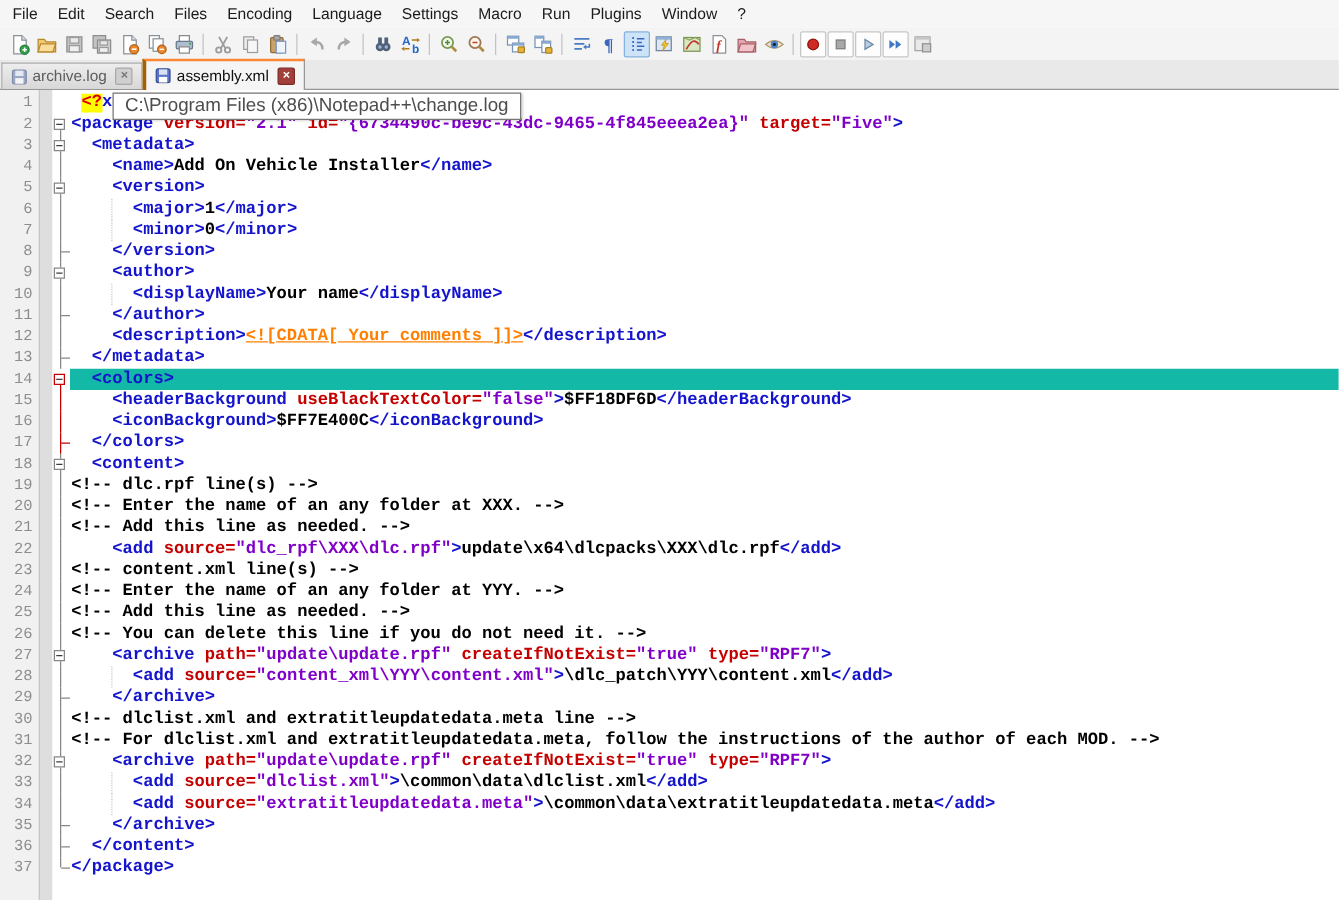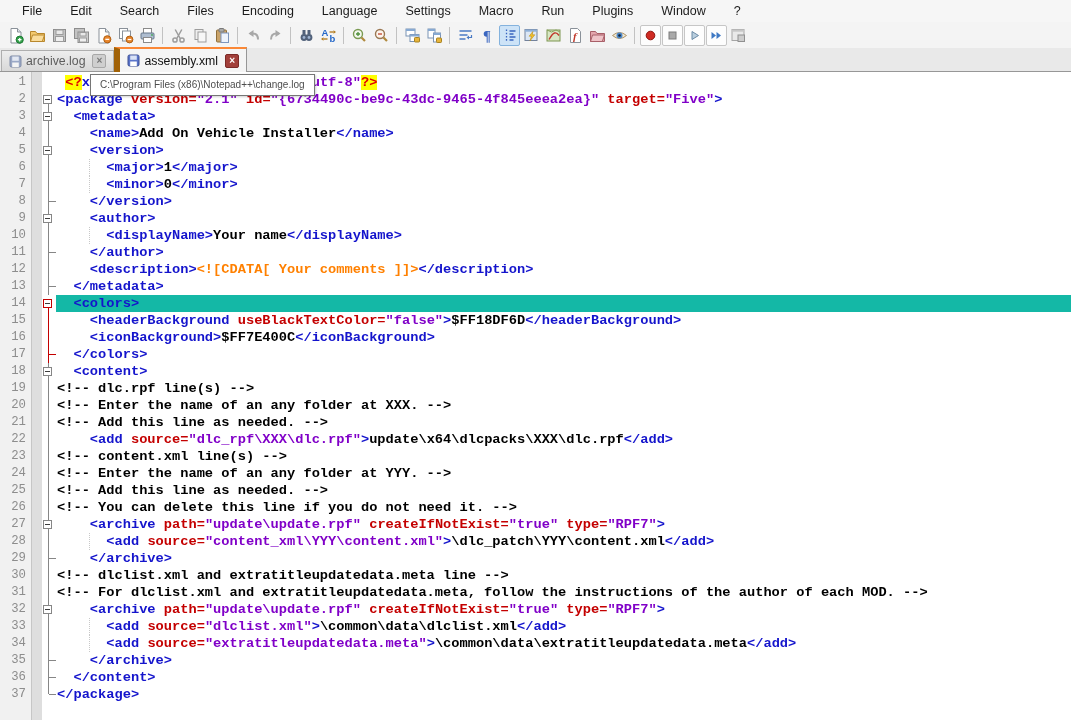--- a/index.html
+++ b/index.html
@@ -3,41 +3,41 @@
 <meta charset="utf-8">
 <style>
   html,body{margin:0;padding:0;}
   body{width:1071px;height:721px;overflow:hidden;background:#fff;
        font-family:"Liberation Sans",sans-serif;-webkit-font-smoothing:antialiased;}
   .app{position:relative;width:1071px;height:721px;background:#fff;}
 
   
   .menubar{height:22px;background:#f6f6f6;display:flex;align-items:center;
            font-size:12.5px;color:#1b1b1b;padding-left:2px;}
-  .menu-item{padding:3px 8px;cursor:default;margin-left:12px;}
+  .menu-item{padding:3px 8px;cursor:default;}
 
   
   .toolbar{height:26px;background:#f4f4f4;display:flex;align-items:center;
            padding-left:4px;}
   .tbi{width:21px;height:21px;display:flex;align-items:center;justify-content:center;
        border:1px solid transparent;border-radius:2px;margin:0 0.5px;box-sizing:border-box;}
   .tbi svg{width:17px;height:17px;display:block;}
   .tbi.pressed{background:#cde3f7;border-color:#84b2dd;}
   .tbi.framed{background:#fdfdfd;border-color:#c6c6c6;}
   .tb-sep{width:1px;height:17px;background:#c2c2c2;margin:0 4px;}
 
   
   .tabbar{height:24px;background:#e9e9e9;border-bottom:1px solid #979797;
           display:flex;align-items:flex-end;box-sizing:border-box;position:relative;z-index:5;}
   .tab{display:flex;align-items:center;gap:4px;font-size:12.3px;box-sizing:border-box;
        padding:0 7px;cursor:default;}
   .tab.inactive{height:21px;background:linear-gradient(#ededed,#d8d8d8);
        border:1px solid #aeaeae;border-bottom:none;color:#5d5d5d;margin-left:1px;}
   .tab.active{height:25px;margin-bottom:-1px;background:#f5f5f5;color:#111;
-       border-left:6px solid #a16207;border-right:1px solid #979797;
+       border-left:3px solid #a16207;border-right:1px solid #979797;
        border-top:2px solid #fb8836;position:relative;z-index:6;}
   .tab svg{width:13px;height:13px;display:block;}
   .tab-close{width:12px;height:12px;border-radius:2px;display:flex;align-items:center;
        justify-content:center;font-size:10px;line-height:10px;font-weight:bold;margin-left:3px;}
   .tab.active .tab-close{background:#a23f3a;color:#fff;border:1px solid #7c2a27;}
   .tab.inactive .tab-close{background:#cfcfcf;color:#777;border:1px solid #a8a8a8;}
 
   
   .editor{position:relative;height:648px;background:#fff;overflow:hidden;}
   .col{position:absolute;top:0;bottom:0;}
@@ -53,41 +53,41 @@
   .code{flex:1;position:relative;white-space:pre;
         font:bold 13.7px/17px "Liberation Mono",monospace;color:#000;padding-left:1px;}
   .row.cur .code{background:#14b8a6;}
 
   
   .tok-tag{color:#1414cc;}
   .tok-attr{color:#c40000;}
   .tok-str{color:#8000c8;}
   .tok-txt{color:#000;}
   .tok-com{color:#000000;}
-  .tok-cdata{color:#ff8000;}
+  .tok-cdata{color:#ff8000;text-decoration:underline;}
   .tok-decl{color:#e00000;background:#ffff00;}
 
   
   .fv{position:absolute;left:6px;top:0;bottom:0;width:1px;background:#868686;}
   .fv.half-bot{top:13px;}
   .fv.half-top{bottom:9px;}
   .fv.red{background:#c40000;}
   .fbox{position:absolute;left:1px;top:4px;width:9px;height:9px;border:1px solid #868686;
         background:#fff;box-sizing:border-box;}
   .fbox::after{content:'';position:absolute;left:1px;right:1px;top:3px;height:1px;background:#3c3c3c;}
   .fbox.red{border-color:#c40000;}
   .ftick{position:absolute;left:7px;top:8px;width:7px;height:1px;background:#868686;}
   .ftick.red{background:#c40000;}
 
   .guide{position:absolute;top:0;bottom:0;left:34px;border-left:1px dotted #c8c8c8;}
 
   
   .tooltip{position:absolute;left:90px;top:74px;height:20px;line-height:20px;
            background:#ffffff;border:1px solid #767676;color:#4d4d4d;
-           font-size:10px;padding:0 9px;white-space:nowrap;z-index:50;
+           font-size:15px;padding:0 9px;white-space:nowrap;z-index:50;
            box-shadow:1px 1px 2px rgba(0,0,0,.18);}
 </style>
 </head>
 <body>
 
 <div class="app">
   <div class="menubar" id="menubar">
       <div class="menu-item">File</div>
       <div class="menu-item">Edit</div>
       <div class="menu-item">Search</div>

